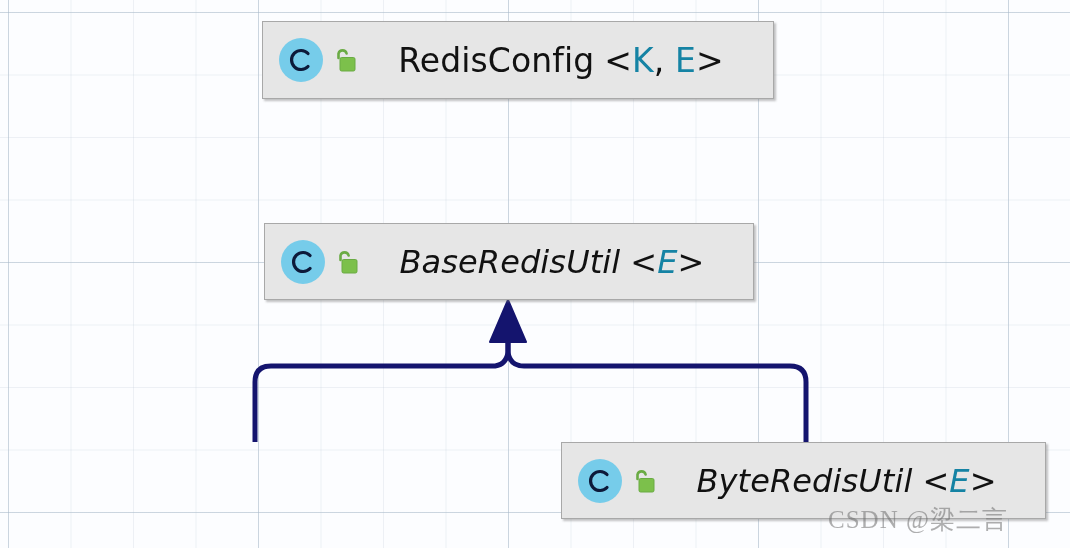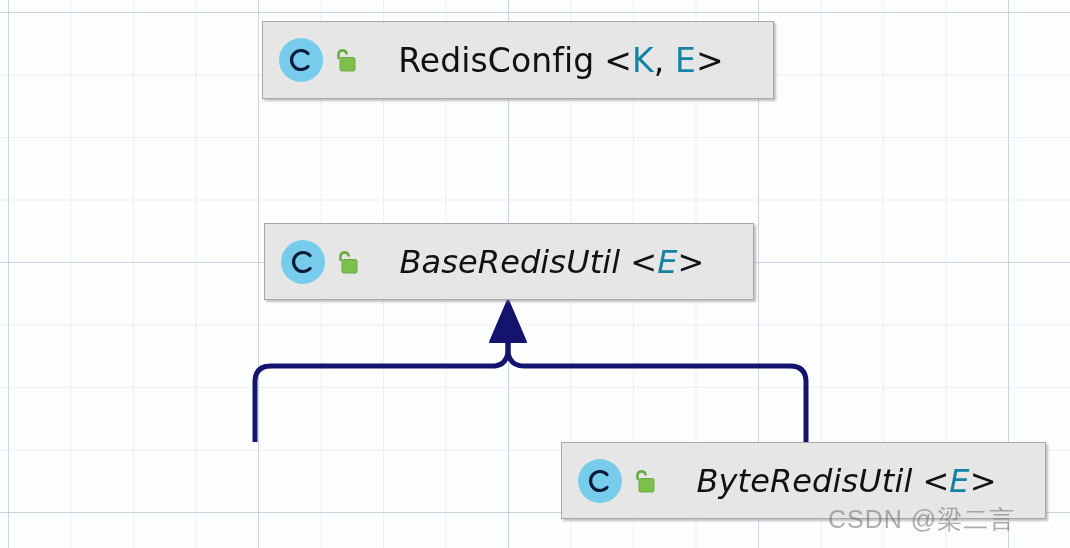--- a/index.html
+++ b/index.html
@@ -110,21 +110,21 @@
   .tparam { color: #1583a4; }
   .comma  { color: #111111; }
 
   
   .watermark {
     position: absolute;
     left: 828px;
     top: 503px;
     font-size: 25px;
     color: rgba(110,110,110,0.55);
-    font-family: Liberation Sans, sans-serif;
+    font-family: Liberation Serif, serif;
     white-space: nowrap;
     letter-spacing: 1px;
     pointer-events: none;
   }
   .watermark-sub {
     position: absolute;
     left: 852px;
     top: 516px;
     font-size: 20px;
     color: rgba(125,125,125,0.5);

